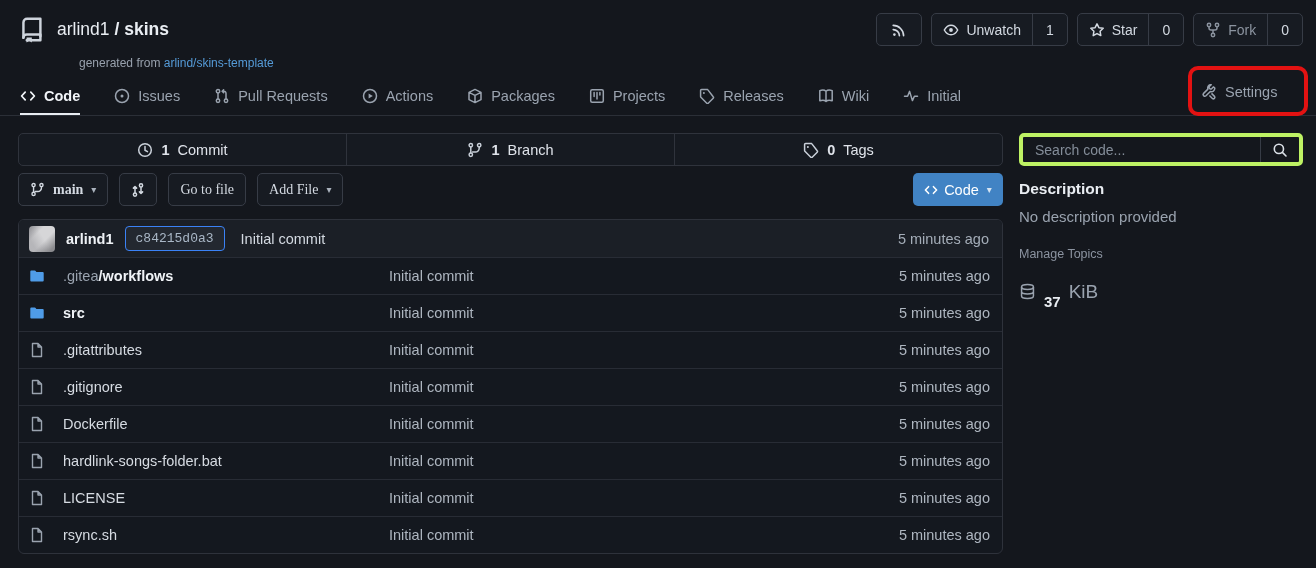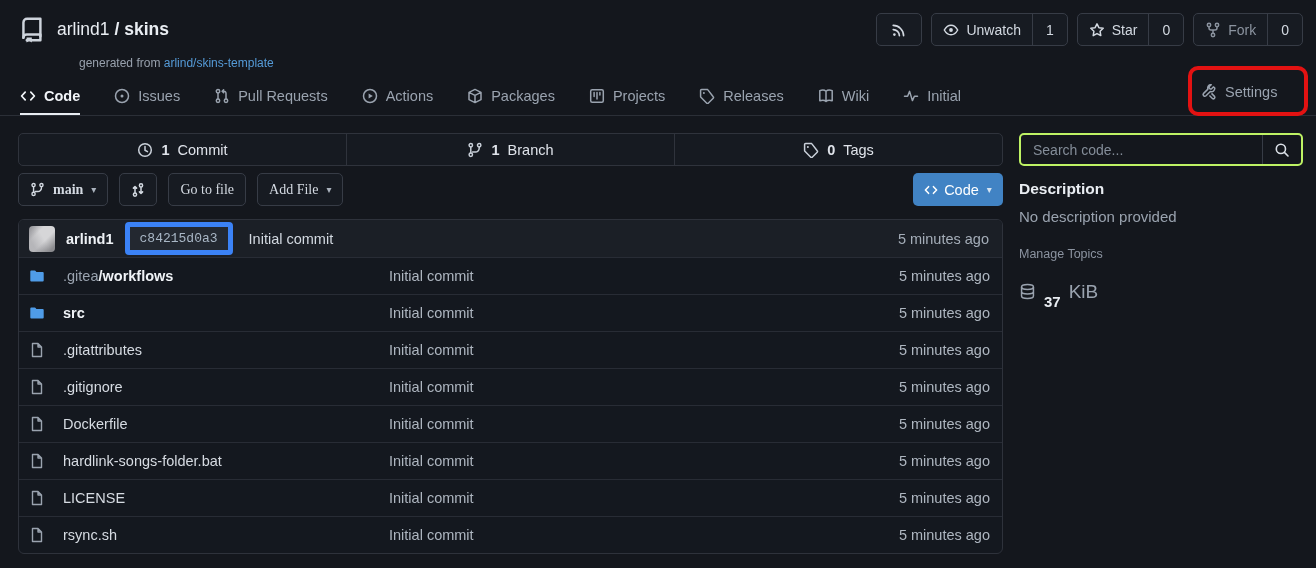--- a/index.html
+++ b/index.html
@@ -68,21 +68,21 @@
     color: #dfe3ea; cursor: pointer;
   }
   .statseg + .statseg { border-left: 1px solid #2f333c; }
   .statseg b { font-weight: 700; }
   .statseg .lbl { font-weight: 400; }
   .statseg .ico { color: #c9d0d9; }
 
   
   .code-search {
     left: 1019px; top: 133px; width: 284px; height: 33px;
-    border: 2px solid #bef264; border-radius: 5px;
+    border: 4px solid #bef264; border-radius: 5px;
     display: flex; background: #14171d; overflow: hidden;
   }
   .code-search input {
     flex: 1; background: transparent; border: none; outline: none;
     color: #d3d9e1; font-size: 14px; padding: 0 12px;
     font-family: "Liberation Sans", sans-serif;
   }
   .code-search input::placeholder { color: #848d99; }
   .search-btn {
     width: 39px; border-left: 1px solid #373c46;
@@ -118,21 +118,21 @@
     background:
       linear-gradient(135deg, rgba(120,120,125,.55) 8%, transparent 30%),
       linear-gradient(315deg, rgba(90,90,95,.6) 12%, transparent 42%),
       linear-gradient(60deg, rgba(150,150,155,.5) 20%, transparent 55%),
       #d6d6d8;
     cursor: pointer;
   }
   .commit-author { font-weight: 700; color: #eef1f5; cursor: pointer; }
   .commit-sha {
     font-family: "Liberation Mono", monospace; font-size: 13px;
-    color: #a9b7c6; background: #232830; border: 5px solid #3b82f6;
+    color: #a9b7c6; background: #232830; border: 1px solid #3b82f6;
     border-radius: 4px; padding: 4px 10px; cursor: pointer;
   }
   .commit-msg { color: #d3d9e1; margin-left: 5px; cursor: pointer; }
   .commit-time { margin-left: auto; color: #a4adb8; padding-right: 3px; }
 
   .file-row {
     height: 37px; display: grid; grid-template-columns: 360px 1fr auto;
     align-items: center; padding: 0 12px 0 10px;
     border-top: 1px solid #282c35; cursor: pointer;
   }

